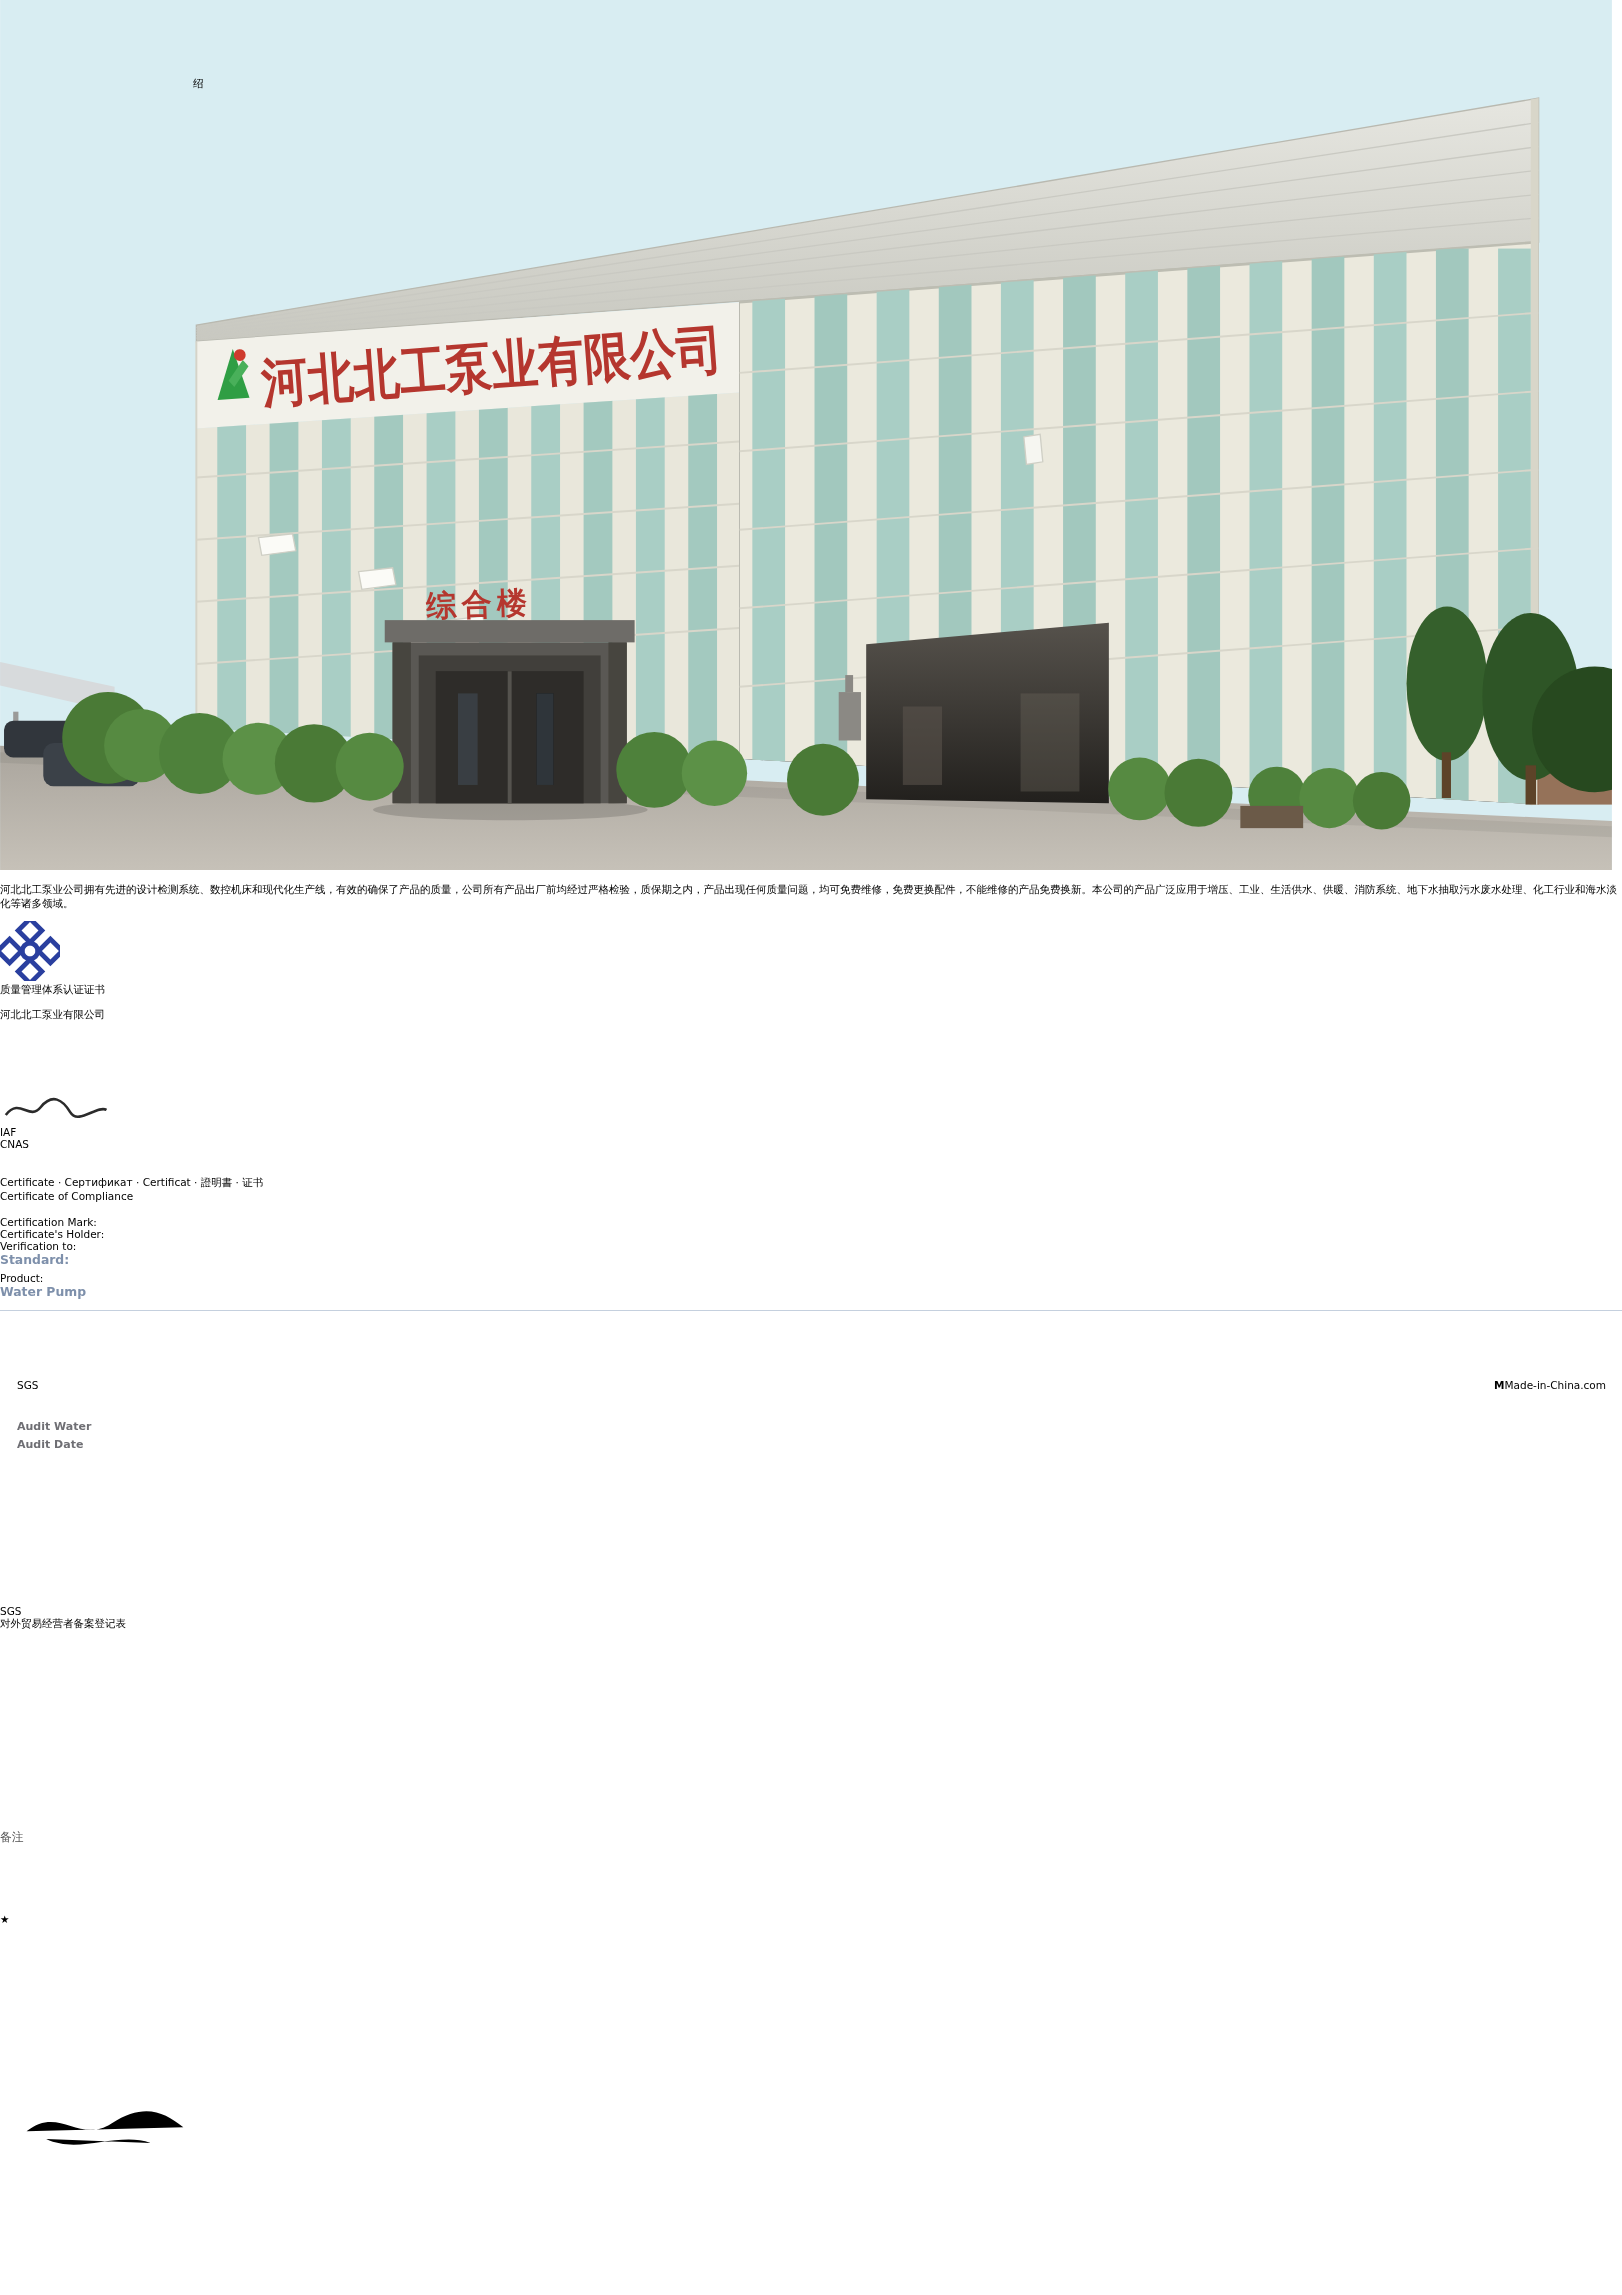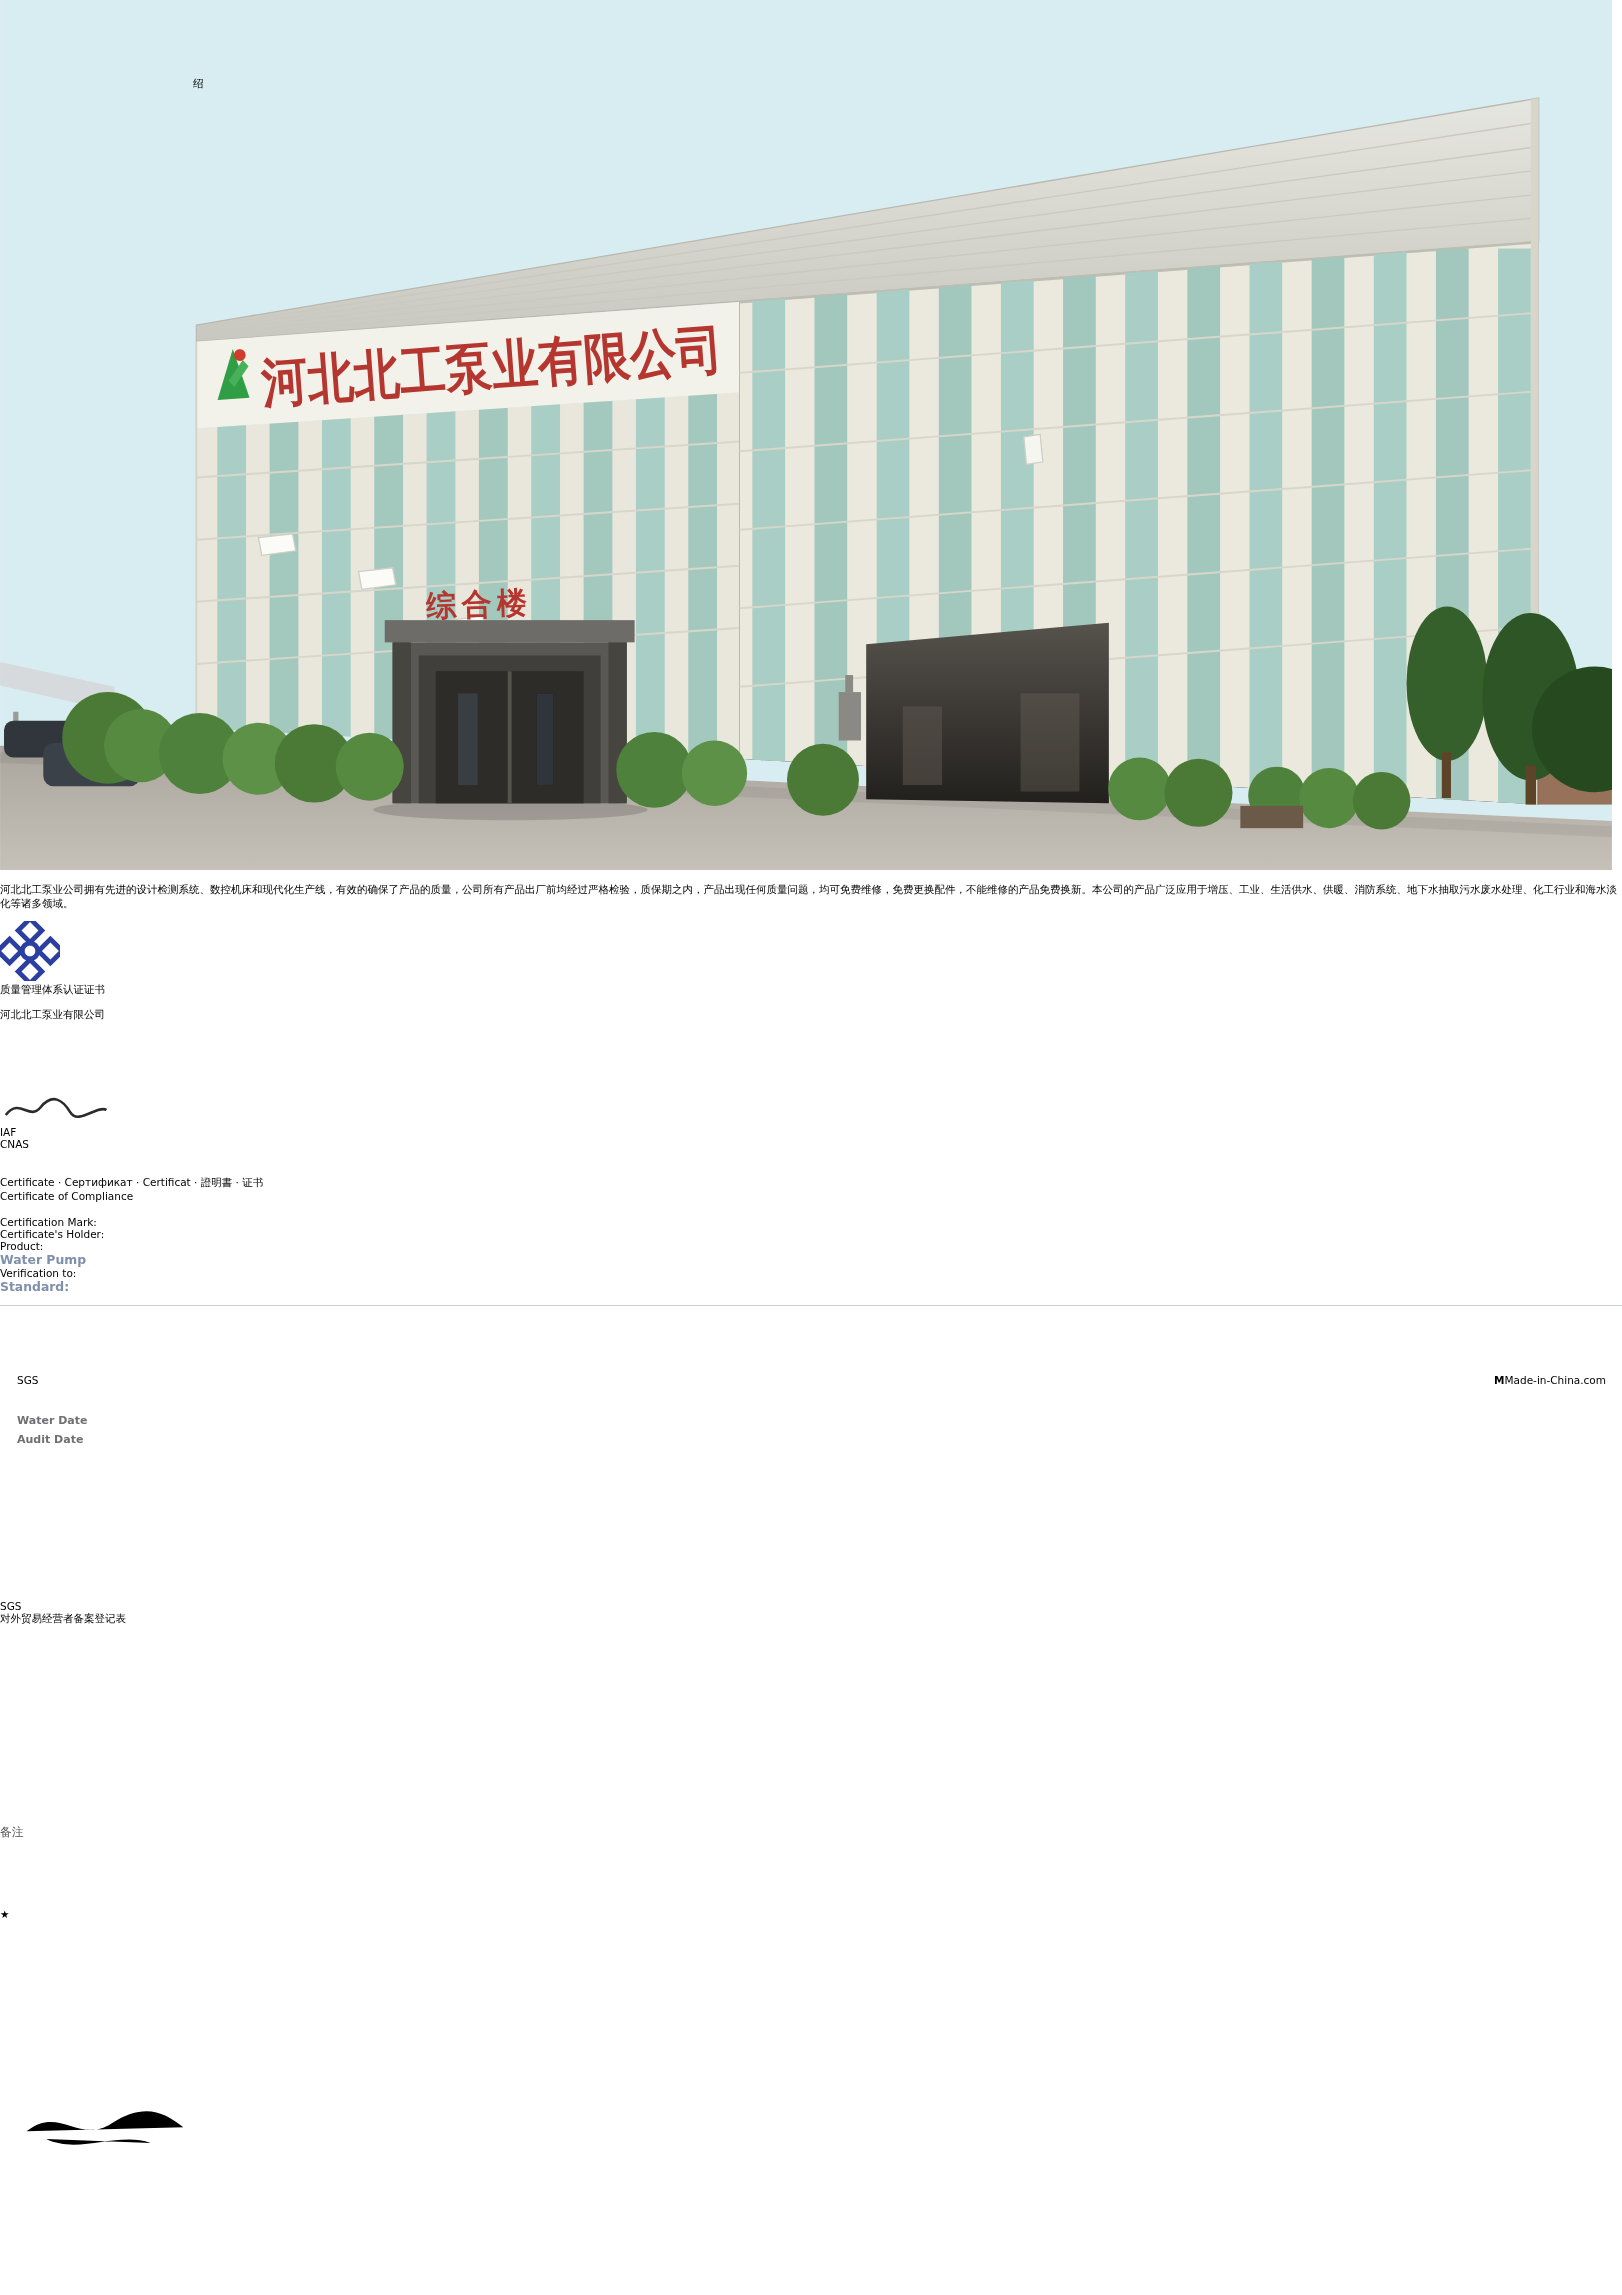--- a/index.html
+++ b/index.html
@@ -368,45 +368,45 @@
           </div>
           <div class="c2row">
             <div class="c2lab">Certificate's Holder:</div>
             <div class="c2val">
               <div class="bar b"></div>
                 <div class="bar t b" style="width:92%"></div>
                 <div class="bar t b" style="width:78%"></div>
             </div>
           </div>
           <div class="c2row">
-            <div class="c2lab">Product:</div>
-            <div class="c2val">
-              <div style="font-size:12.4px;font-weight:700;color:#7e90ab">Water Pump</div>
-              <div class="bar t b"></div>
-                <div class="bar t b" style="width:96%"></div>
-                <div class="bar t b" style="width:97%"></div>
-              <div class="bar t b" style="width:94%"></div>
-                <div class="bar t b" style="width:90%"></div>
-                <div class="bar t b" style="width:70%"></div>
-            </div>
-          </div>
-          <div class="c2row">
             <div class="c2lab">Verification to:</div>
             <div class="c2val">
               <div style="font-size:12.4px;font-weight:700;color:#7e90ab">Standard:</div>
               <div class="bar t b" style="width:66%"></div>
                 <div class="bar t b" style="width:74%"></div>
               <div class="bar t b" style="width:70%"></div>
                 <div class="bar t b" style="width:76%"></div>
               <div class="bar t b" style="width:62%"></div>
               <div class="bar t b" style="width:55%;margin-top:5.2px"></div>
                 <div class="bar t b" style="width:48%"></div>
                 <div class="bar t b" style="width:68%"></div>
             </div>
           </div>
+          <div class="c2row">
+            <div class="c2lab">Product:</div>
+            <div class="c2val">
+              <div style="font-size:12.4px;font-weight:700;color:#7e90ab">Water Pump</div>
+              <div class="bar t b"></div>
+                <div class="bar t b" style="width:96%"></div>
+                <div class="bar t b" style="width:97%"></div>
+              <div class="bar t b" style="width:94%"></div>
+                <div class="bar t b" style="width:90%"></div>
+                <div class="bar t b" style="width:70%"></div>
+            </div>
+          </div>
           <div style="display:flex;flex-direction:column;gap:4.6px;margin-top:10.5px;border-top:1.3px solid #c5d0de;padding-top:6.5px">
             <div class="bar t b"></div>
               <div class="bar t b" style="width:97%"></div>
               <div class="bar t b" style="width:95%"></div>
               <div class="bar t b" style="width:60%"></div>
           </div>
           <div class="rowflex" style="margin-top:9.2px;align-items:flex-end">
             <div style="flex:1;display:flex;flex-direction:column;gap:3.9px;padding-left:11.8px">
               <div class="bar t b"></div>
                 <div class="bar t b" style="width:88%"></div>
@@ -430,21 +430,21 @@
           <div class="mic"><b>M</b><span>Made-in-China.com</span></div>
           <div class="bar t r" style="width:151px;margin-left:auto;margin-top:2.6px"></div>
         </div>
       </div>
       <div style="padding:19.6px 17px 0;display:flex;flex-direction:column;gap:5.9px">
         <div class="rowflex">
           <div class="bar" style="width:157px"></div>
           <div style="flex:1"></div>
         </div>
         <div class="rowflex" style="justify-content:center;gap:26px">
-          <span style="font-size:11px;font-weight:700;color:#6f6f74">Water Date</span>
+          <span style="font-size:11px;font-weight:700;color:#6f6f74">Audit Water</span>
           <div class="bar t" style="width:92px"></div>
         </div>
         <div class="rowflex" style="justify-content:center;gap:26px">
           <span style="font-size:11px;font-weight:700;color:#6f6f74">Audit Date</span>
           <div class="bar t" style="width:92px"></div>
         </div>
         <div class="bar t" style="margin-top:6.5px"></div>
         <div class="bar t" style="width:84%"></div>
         <div class="rowflex" style="margin-top:7.9px">
             <div class="bar t" style="width:85px"></div>

